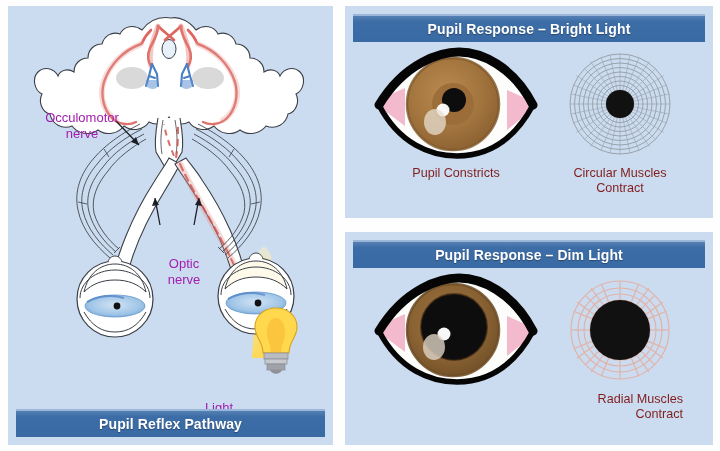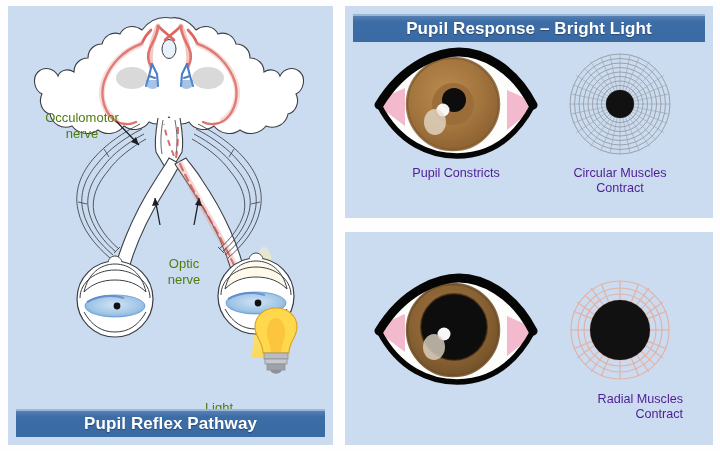--- a/index.html
+++ b/index.html
@@ -8,29 +8,29 @@
 
   .panel{position:absolute;background:#ccdcf0;box-sizing:border-box;}
   .panel-left{left:8px;top:6px;width:325px;height:439px;}
   .panel-tr{left:345px;top:6px;width:368px;height:212px;}
   .panel-br{left:345px;top:232px;width:368px;height:213px;}
 
   .titlebar{position:absolute;left:0;right:0;height:26px;
             background:linear-gradient(to bottom,#5580b4 0%,#3d6da6 22%,#3a6aa4 100%);
             border-top:2px solid #9ab6d8;
             display:flex;align-items:center;justify-content:center;}
-  .titlebar span{color:#ffffff;font-size:17px;font-weight:bold;letter-spacing:0.1px;
+  .titlebar span{color:#ffffff;font-size:14px;font-weight:bold;letter-spacing:0.1px;
                  text-shadow:0 1px 1px rgba(0,0,0,.35);}
   .tb-top{top:8px;left:8px;right:8px;}
   .tb-bottom{bottom:8px;left:8px;right:8px;margin-top:25px;}
 
   .plate{position:absolute;}
-  .caption{position:absolute;text-align:center;color:#4c1d95;font-size:12.6px;line-height:15px;}
-
-  .diag-label{position:absolute;color:#4d7c0f;font-size:13px;line-height:15.5px;text-align:center;}
+  .caption{position:absolute;text-align:center;color:#7f1d1d;font-size:12.6px;line-height:15px;}
+
+  .diag-label{position:absolute;color:#a21caf;font-size:13px;line-height:15.5px;text-align:center;}
 
   svg{display:block;overflow:visible;}
 </style>
 </head>
 <body>
 
 <div id="root">
 
   <div class="panel panel-left">
 
@@ -313,20 +313,23 @@
     <div class="caption" style="left:26px;top:160px;width:170px;">
       <div>Pupil Constricts</div>
     </div>
     <div class="caption" style="left:212px;top:160px;width:126px;text-align:center;">
       <div>Circular Muscles</div>
       <div>Contract</div>
     </div>
   </div>
 
   <div class="panel panel-br">
+    <div class="titlebar tb-top">
+      <span>Pupil Response – Dim Light</span>
+    </div>
 
     <svg class="plate" style="left:26px;top:44px;" width="170" height="108" viewBox="0 0 170 108">
       <defs>
         <clipPath id="lidClipB">
           <path d="M8 55 C34 12 70 2 88 2 C110 2 142 16 162 55
                    C140 96 110 106 86 106 C60 106 28 94 8 55 Z"></path>
         </clipPath>
         <radialGradient id="irisB" cx="45%" cy="40%" r="66%">
           <stop offset="0%" stop-color="#a0733d"></stop>
           <stop offset="60%" stop-color="#8a6334"></stop>

